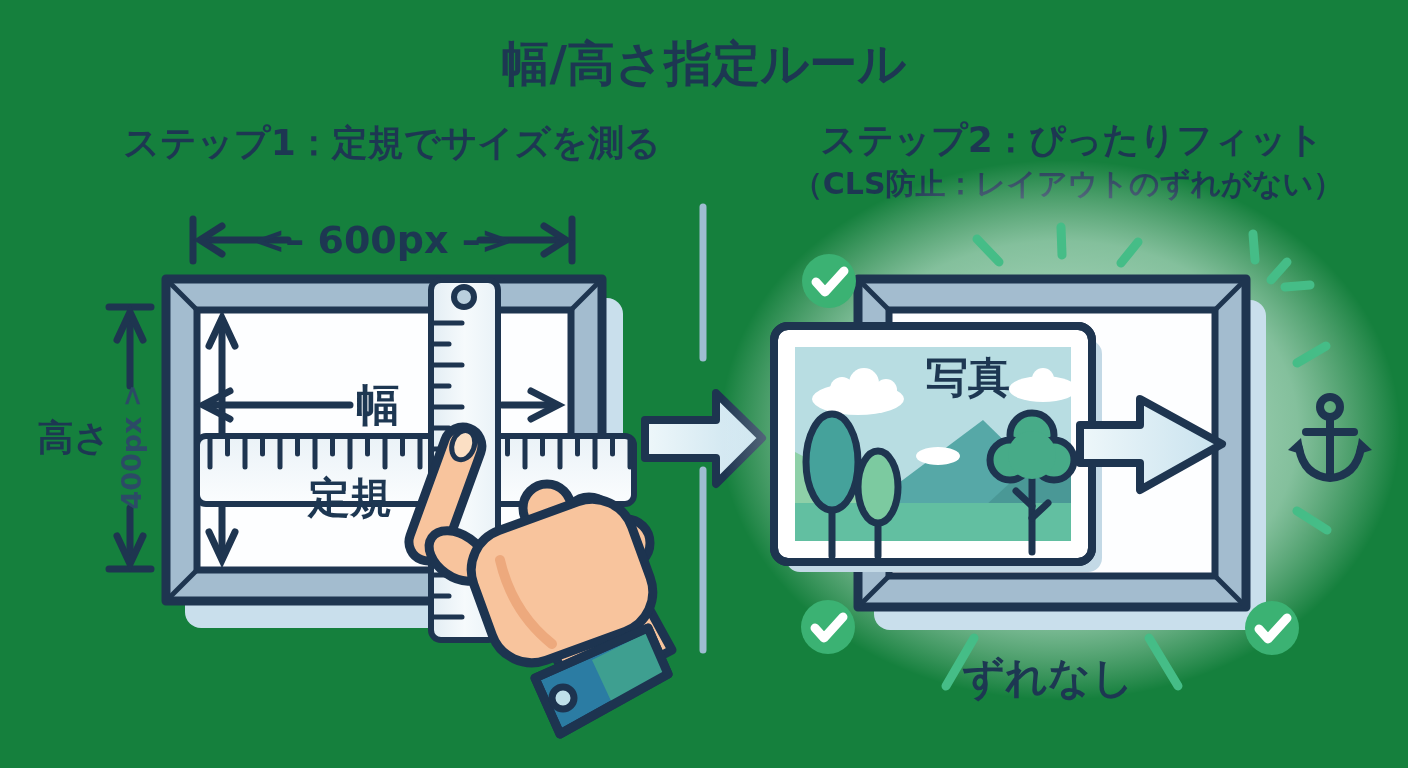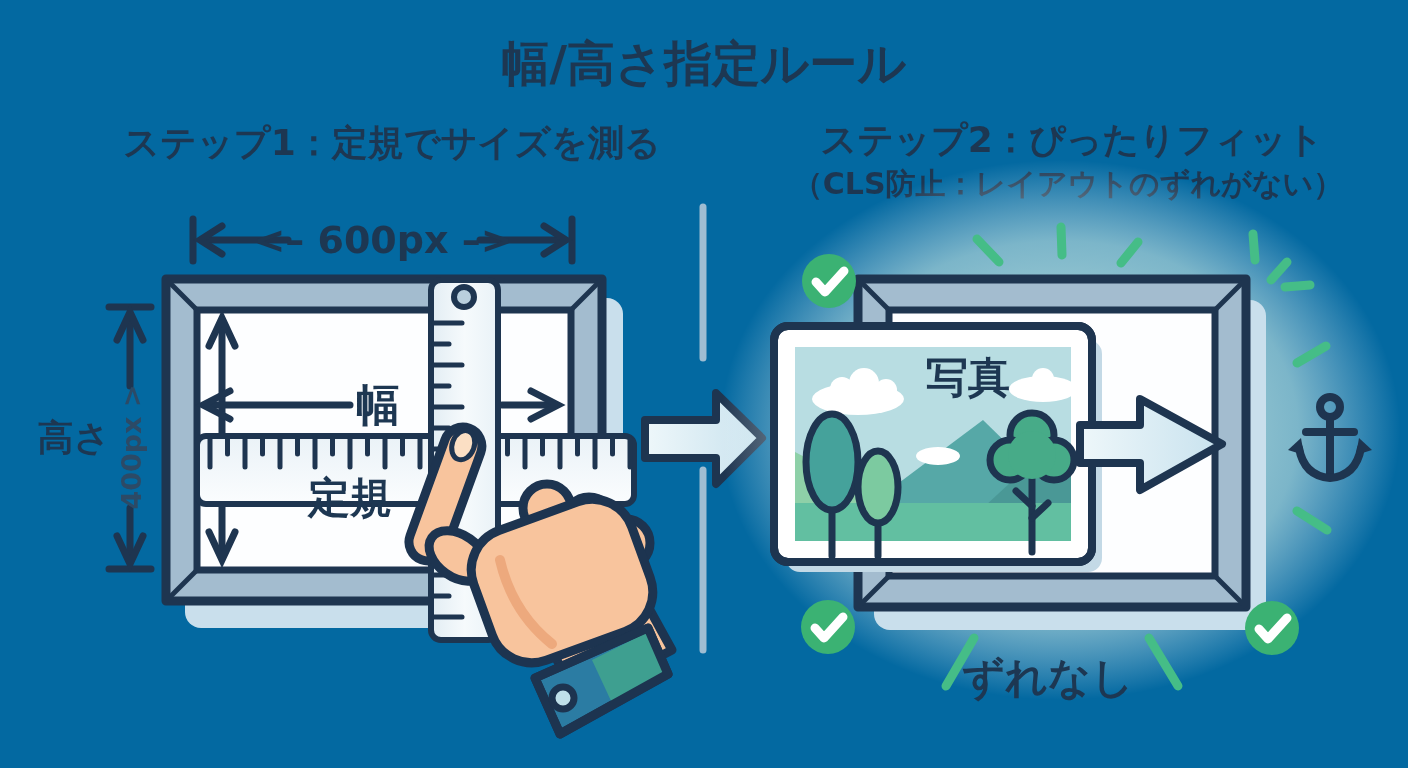--- a/index.html
+++ b/index.html
@@ -1,16 +1,16 @@
 <!DOCTYPE html>
 <html><head>
 <meta charset="utf-8">
 <style>
   html,body{margin:0;padding:0;background:#ffffff;}
-  #canvas{position:relative;width:1408px;height:768px;background:#0369a1;overflow:hidden;
+  #canvas{position:relative;width:1408px;height:768px;background:#15803d;overflow:hidden;
           font-family:"DejaVu Sans",sans-serif;}
   svg{position:absolute;left:0;top:0;}
   svg text{font-family:"DejaVu Sans",sans-serif;fill:#1d3752;font-weight:700;}
 </style>
 </head>
 <body>
 
 <div id="canvas">
 <svg width="1408" height="768" viewBox="0 0 1408 768">
   <defs>

